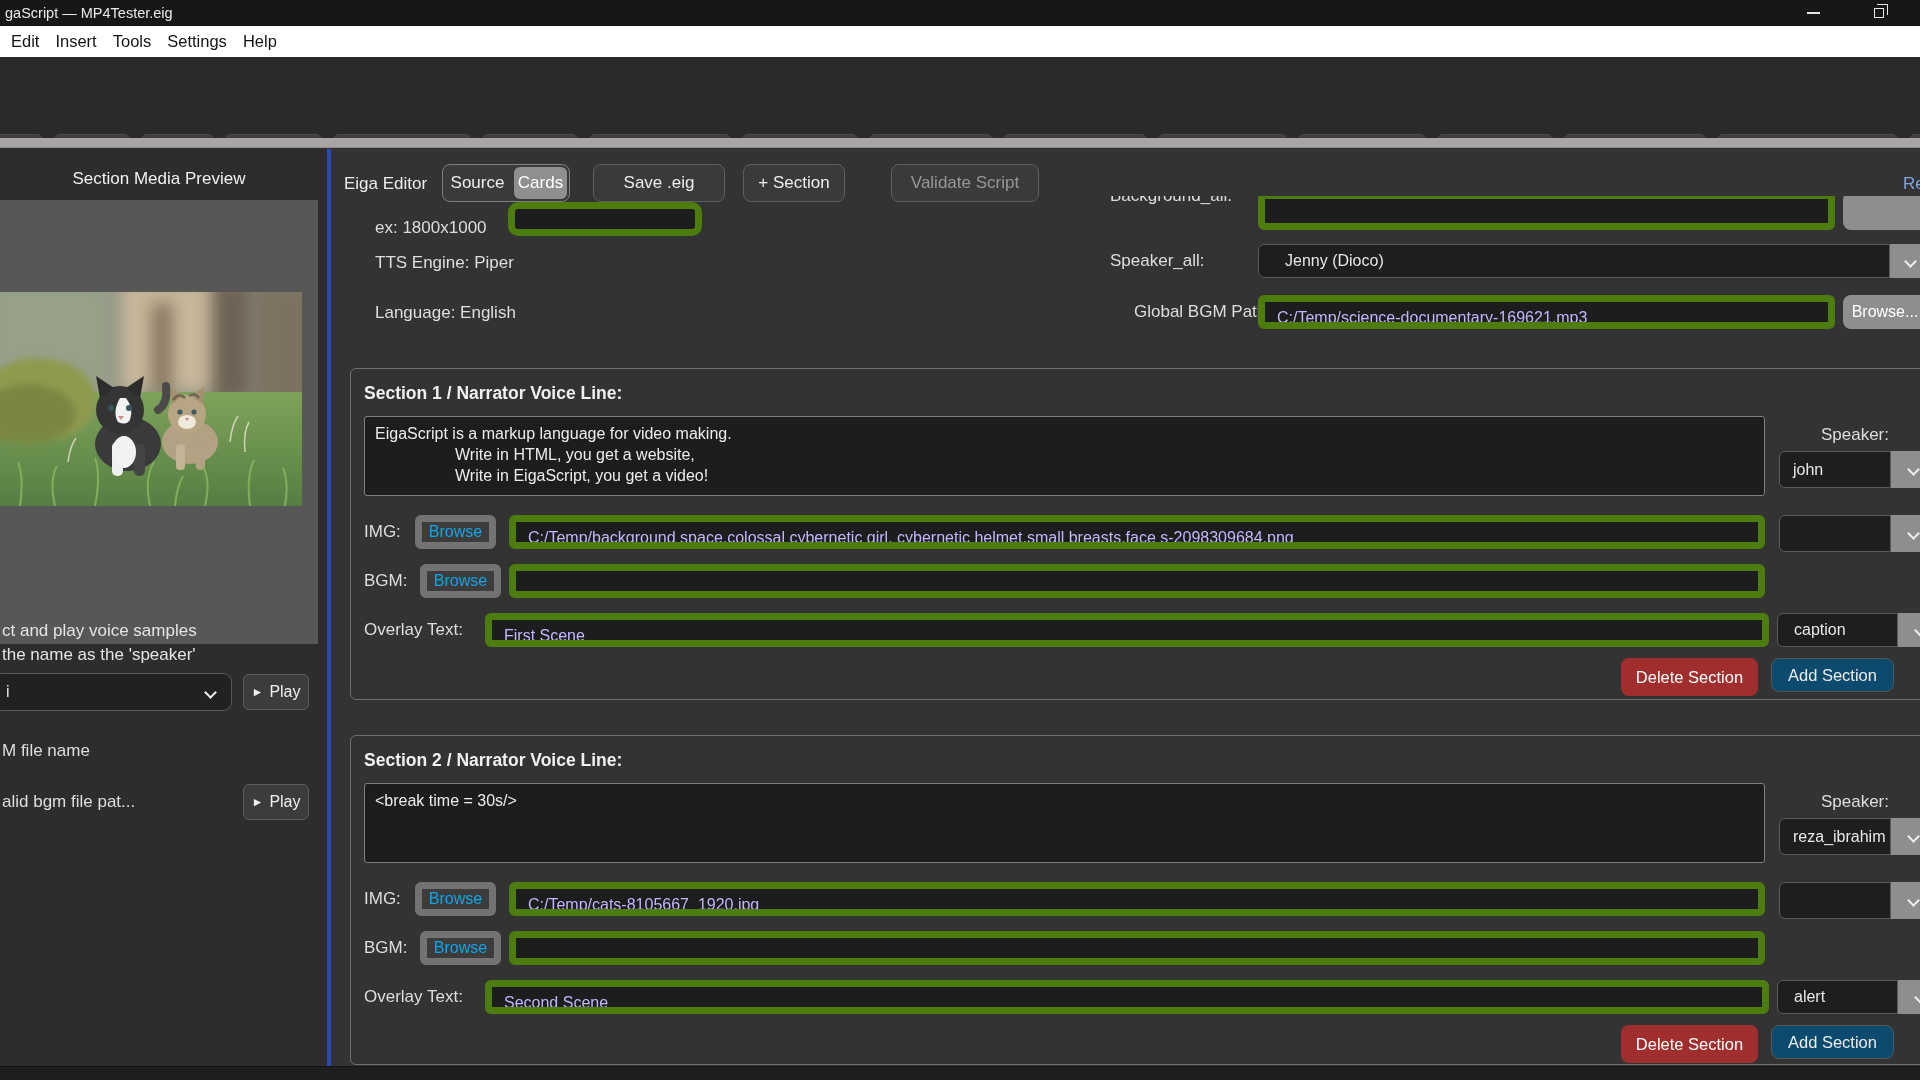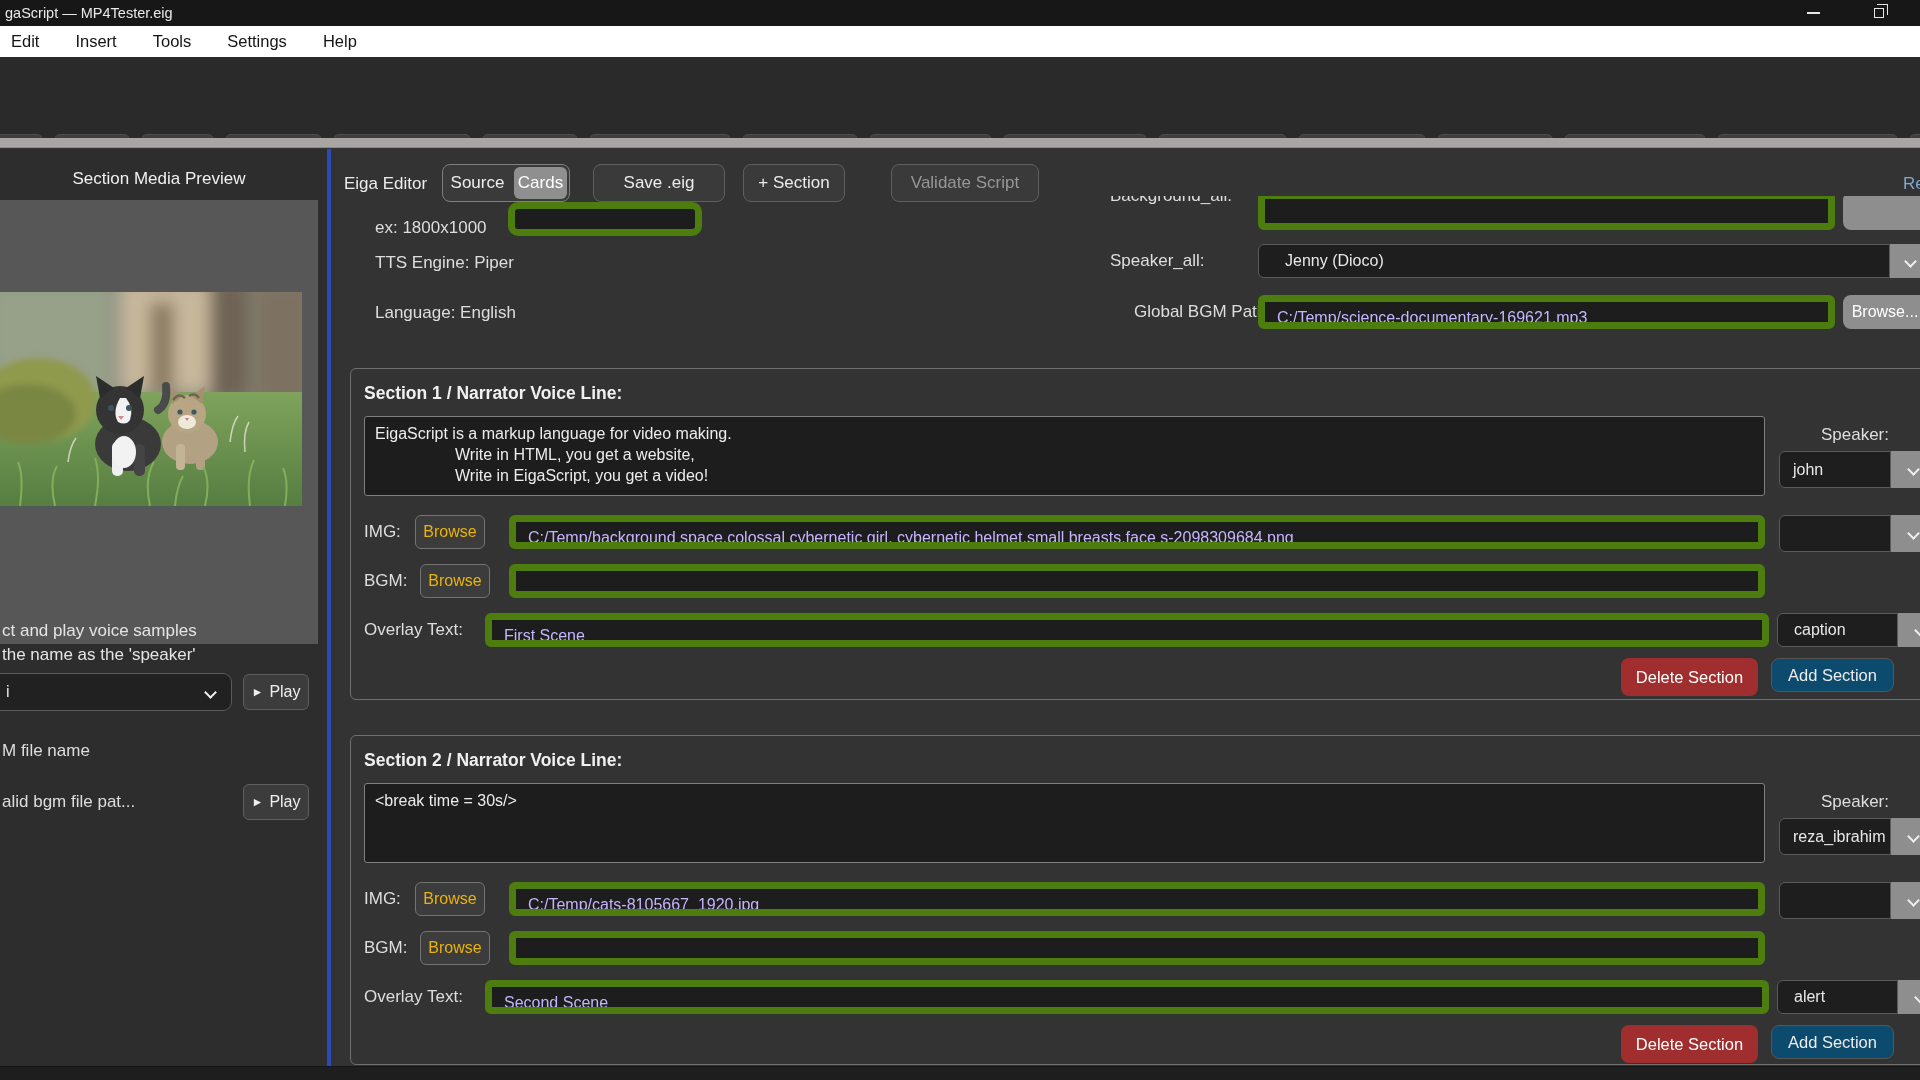--- a/index.html
+++ b/index.html
@@ -13,21 +13,21 @@
 
   
   .titlebar { left:0; top:0; width:1920px; height:26px; background:#171717; }
   .title-text { left:5px; top:5px; font-size:14.5px; color:#e9e9e9; white-space:nowrap; }
   .winbtn { top:0; width:46px; height:26px; display:flex; align-items:center; justify-content:center; }
   .min-glyph { width:13px; height:2px; background:#e6e6e6; display:block; }
   .restore-glyph { position:relative; width:10px; height:10px; border:1.5px solid #e6e6e6; background:#171717; display:block; }
   .restore-glyph::before { content:''; position:absolute; left:2px; top:-5px; width:10px; height:10px; border:1.5px solid #e6e6e6; border-bottom:none; border-left:none; }
 
   
-  .menubar { left:0; top:26px; width:1920px; height:31px; background:#ffffff; display:flex; align-items:center; gap:36px; padding-left:11px; }
+  .menubar { left:0; top:26px; width:1920px; height:31px; background:#ffffff; display:flex; align-items:center; gap:16px; padding-left:11px; }
   .menu-item { font-size:16.5px; color:#141414; cursor:default; }
 
   
   .toolbar { left:0; top:57px; width:1920px; height:81px; background:#2a2a2a; overflow:hidden; }
   .toolrow { position:absolute; left:-12px; top:77px; display:flex; gap:11px; }
   .tbtn {
     height:38px; line-height:36px; padding:0 15px; background:#3e3e3e; color:#f1f1f1;
     font-size:18px; border:1px solid #4c4c4c; border-radius:6px; white-space:nowrap;
   }
 
@@ -101,21 +101,21 @@
   .card-title { left:13px; top:14px; font-size:17.5px; font-weight:bold; color:#f0f0f0; white-space:nowrap; }
   .voice-text {
     left:13px; top:47px; width:1401px; height:80px; background:#1d1d1d; border:1px solid #808080;
     border-radius:3px; color:#ececec; font-size:16px; line-height:21px; padding:6px 10px;
     white-space:pre; overflow:hidden;
   }
   .spk-label { left:1398px; top:56px; width:140px; text-align:right; }
   .spk-field { left:1428px; top:82px; width:112px; height:37px; padding-left:13px; line-height:35px; }
   .spk-chev { left:1540px; top:82px; width:45px; height:37px; }
   .row-label { font-size:17px; color:#dedede; white-space:nowrap; }
-  .browsebtn { background:#3c3c3c; border:1px solid #737373; border-radius:6px; color:#eab308; font-size:16px; width:70px; height:34px; display:flex; align-items:center; justify-content:center; }
+  .browsebtn { background:#3c3c3c; border:7px solid #737373; border-radius:6px; color:#0ea5e9; font-size:16px; width:81px; height:34px; display:flex; align-items:center; justify-content:center; }
   .img-label { left:13px; top:153px; }
   .img-browse { left:64px; top:146px; }
   .img-input { left:158px; top:146px; width:1256px; height:34px; }
   .imgtype-field { left:1428px; top:146px; width:112px; height:37px; }
   .imgtype-chev { left:1540px; top:146px; width:45px; height:37px; }
   .bgm-label { left:13px; top:202px; }
   .bgm-browse { left:69px; top:195px; }
   .bgm-input { left:158px; top:195px; width:1256px; height:34px; }
   .ovl-label { left:13px; top:251px; }
   .ovl-input { left:134px; top:244px; width:1284px; height:34px; }

